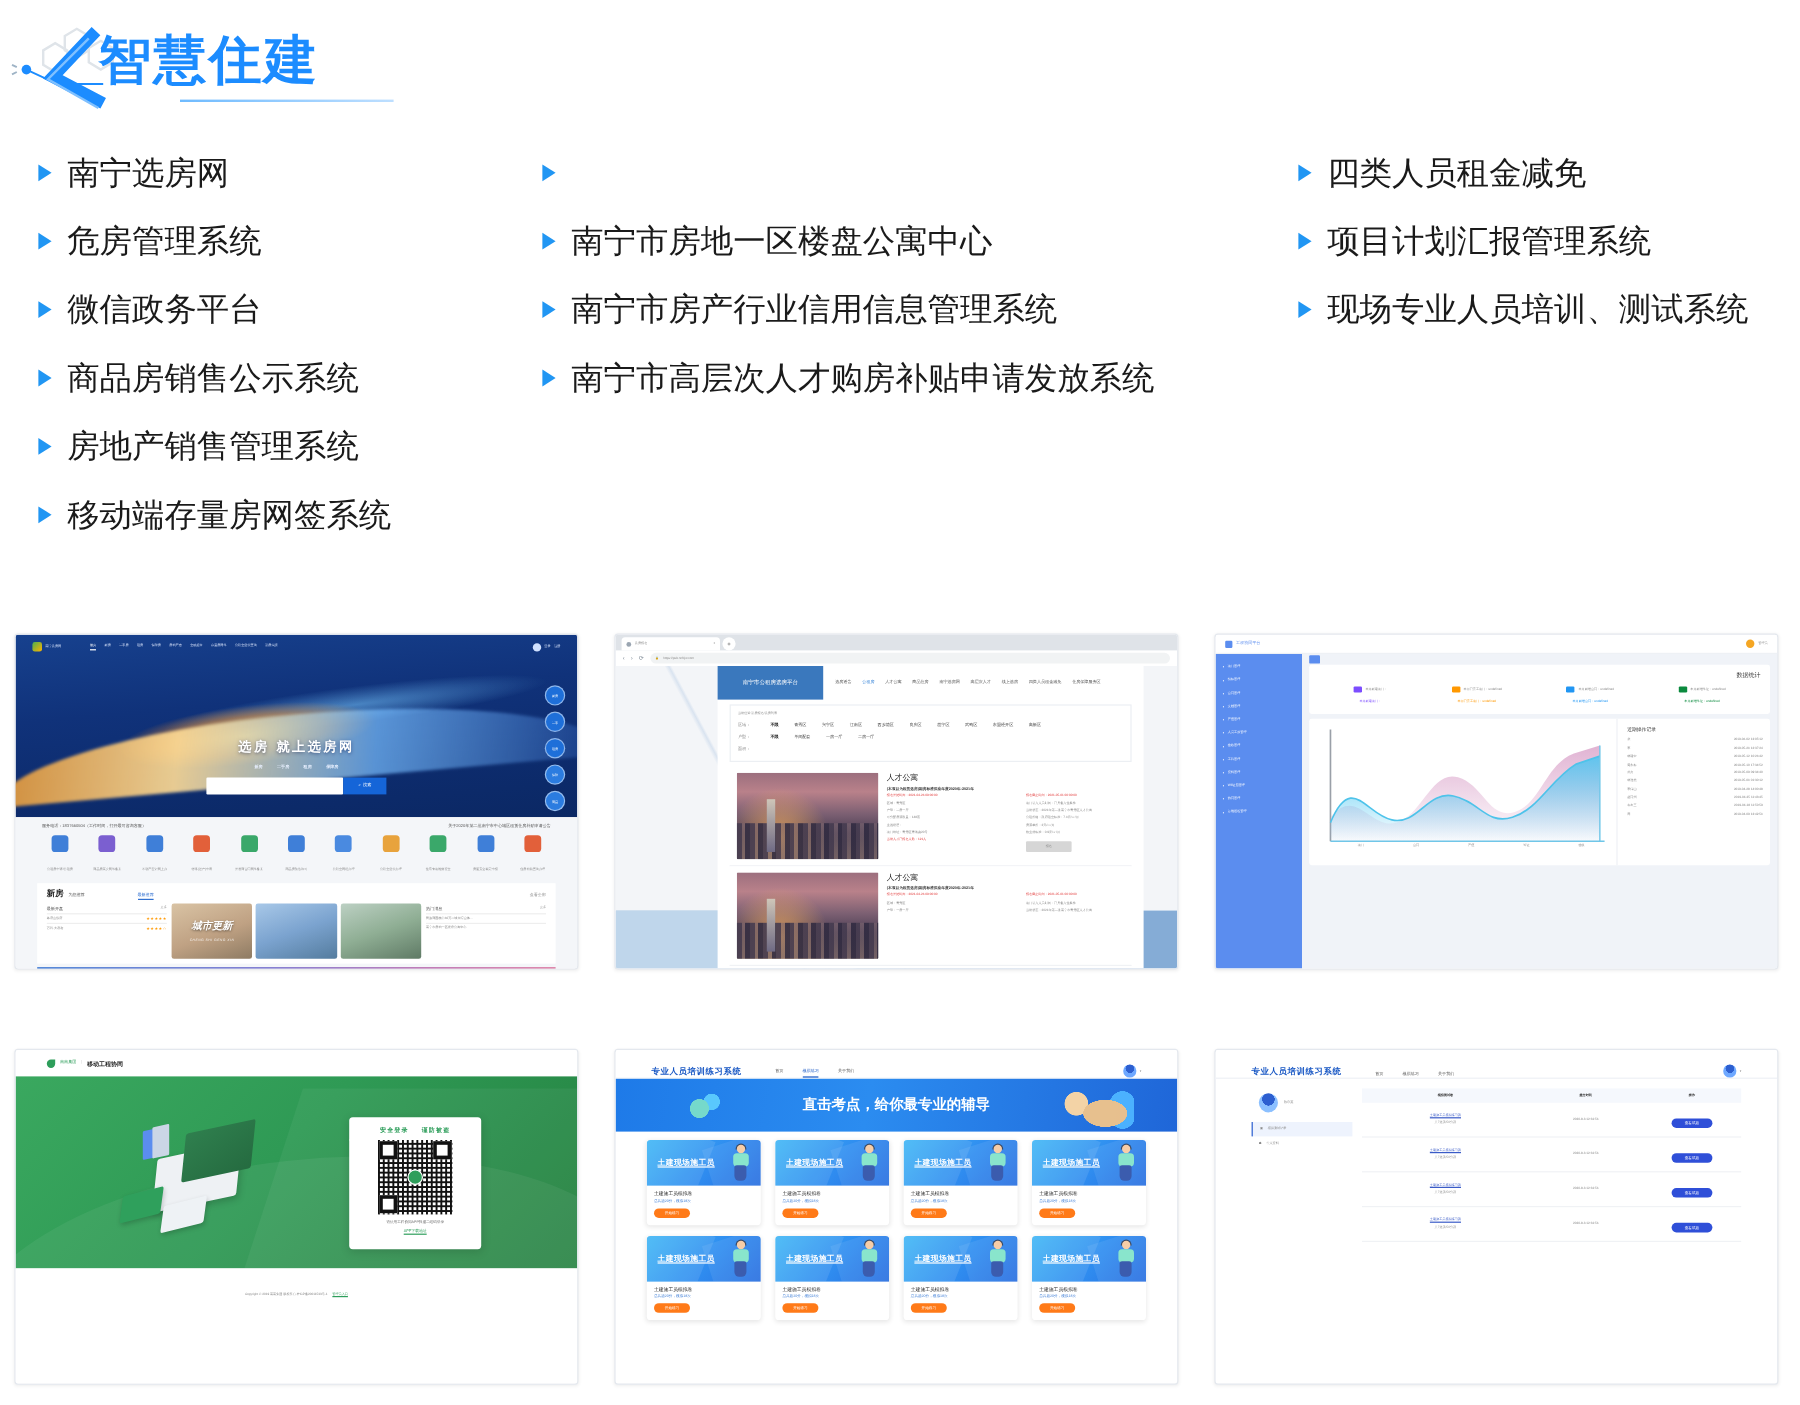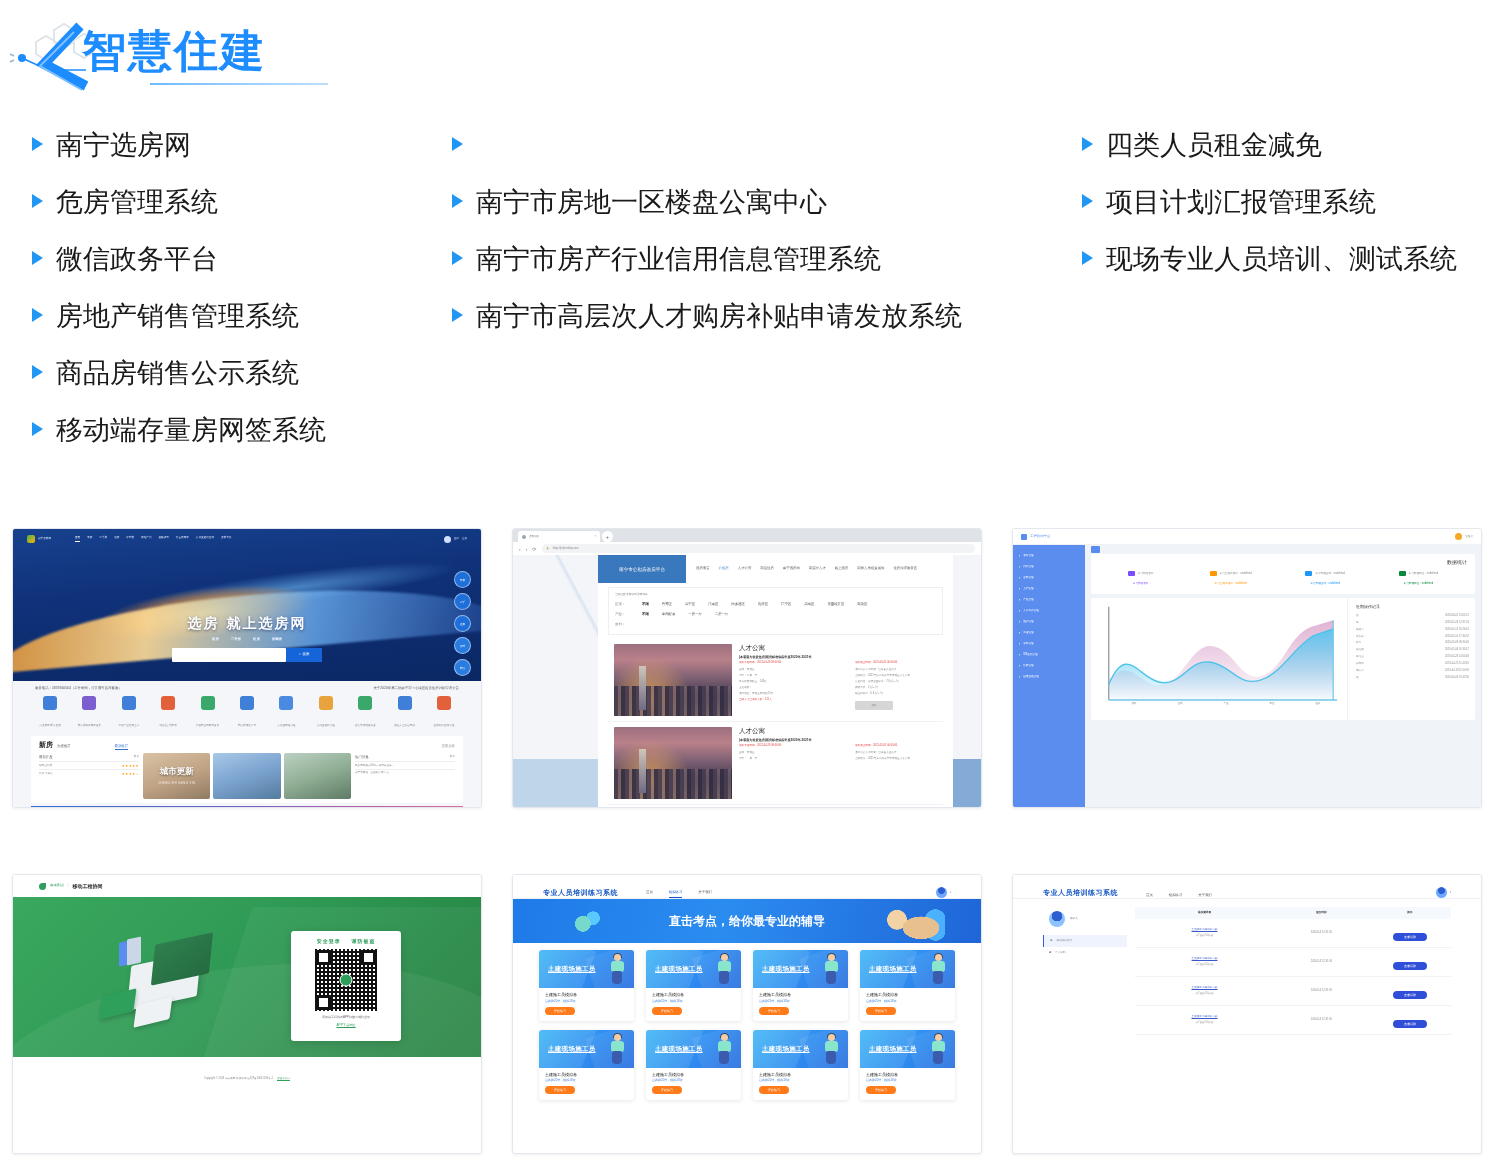--- a/index.html
+++ b/index.html
@@ -82,21 +82,21 @@
     display: flex; align-items: center; padding: 0 14px; }
   .p1-logo { width: 8px; height: 8px; border-radius: 2px;
     background: linear-gradient(135deg,#4caf50,#ffb300); margin-right: 3px; }
   .p1-nav-items { display: flex; gap: 7px; margin-left: 24px; }
   .p1-nav-items span { color: #dfe9ff; }
   .p1-nav-items span.active { color:#fff; border-bottom: .6px solid #fff; padding-bottom:1px;}
   .p1-user { margin-left: auto; display: flex; align-items: center; gap: 3px; }
   .p1-avatar { width: 7px; height: 7px; border-radius: 50%; background: #cfe0ff; }
   .p1-heroTitle {
     position: absolute; left: 0; right: 0; top: 86px; text-align: center;
-    font-size: 14px; font-weight: 700; color: #fff; letter-spacing: 2px;
+    font-size: 11px; font-weight: 700; color: #fff; letter-spacing: 2px;
     text-shadow: 0 1px 3px rgba(0,20,80,.55);
     font-family: "DejaVu Sans", "Liberation Sans", sans-serif;
   }
   .p1-tabs { position: absolute; left: 0; right: 0; top: 108px; display: flex; justify-content: center; gap: 12px; }
   .p1-tabs span { color: #e8f0ff; font-weight: 700; }
   .p1-search { position: absolute; left: 50%; transform: translateX(-50%); top: 119px;
     width: 150px; height: 14px; display: flex; }
   .p1-search-in { flex: 1; background: #fff; border-radius: 1px; }
   .p1-search-btn { width: 36px; background: #1565d8; color: #fff;
     display: flex; align-items: center; justify-content: center; gap: 2px; }
@@ -113,21 +113,21 @@
   .p1-ic b { display: block; width: 14px; height: 14px; margin: 0 auto 2px; border-radius: 3px; }
   .p1-card { background: #fff; margin: 2px 18px; padding: 4px 8px; }
   .p1-sec { display: flex; align-items: baseline; gap: 4px; }
   .p1-sec h4 { font-size: 7px; color: #222; font-family:"DejaVu Sans",sans-serif;}
   .p1-sec em { font-style: normal; }
   .p1-grid { display: flex; gap: 4px; margin-top: 3px; }
   .p1-lrail { width: 100px; }
   .p1-lrow { display: flex; justify-content: space-between; align-items: center;
     border-top: .4px solid #eee; padding: 1.5px 0; }
   .p1-star { color: #ff9800; font-size: 3.4px; letter-spacing: .4px; }
-  .p1-photos { flex: 1; display: flex; gap: 3px; }
+  .p1-photos { flex: 1; display: flex; gap: 3px; font-style: italic; }
   .p1-photo { flex: 1; height: 46px; border-radius: 2px; position: relative; overflow: hidden; }
   .p1-photo.a { background: linear-gradient(160deg,#d9c3a4,#bfa183 55%,#8e7b63); }
   .p1-photo.b { background: linear-gradient(160deg,#a8c8e8,#7ba3cf 50%,#547c9e); }
   .p1-photo.c { background: linear-gradient(160deg,#bcd0c3,#8fae94 50%,#5f7a65); }
   .p1-photo-t { position: absolute; left: 50%; top: 40%; transform: translate(-50%,-50%);
     color: #fff; font-size: 8.5px; font-weight: 700; text-shadow: 0 1px 2px rgba(0,0,0,.5);
     font-family:"DejaVu Sans",sans-serif; white-space: nowrap; }
   .p1-photo-s { position: absolute; left: 50%; top: 61%; transform: translateX(-50%);
     color: rgba(255,255,255,.85); font-size: 2.8px; letter-spacing: .4px; white-space: nowrap; }
   .p1-strip { height: 5px; margin: 3px 18px 0;
@@ -370,25 +370,25 @@
     <div class="li-row">
         <span class="tri"></span>
         <span class="li-label">危房管理系统</span>
       </div>
     <div class="li-row">
         <span class="tri"></span>
         <span class="li-label">微信政务平台</span>
       </div>
     <div class="li-row">
         <span class="tri"></span>
+        <span class="li-label">商品房销售公示系统</span>
+      </div>
+    <div class="li-row">
+        <span class="tri"></span>
         <span class="li-label">房地产销售管理系统</span>
-      </div>
-    <div class="li-row">
-        <span class="tri"></span>
-        <span class="li-label">商品房销售公示系统</span>
       </div>
     <div class="li-row">
         <span class="tri"></span>
         <span class="li-label">移动端存量房网签系统</span>
       </div>
   </div>
 
   <div class="col col-2">
     <div class="li-row">
         <span class="tri"></span>

